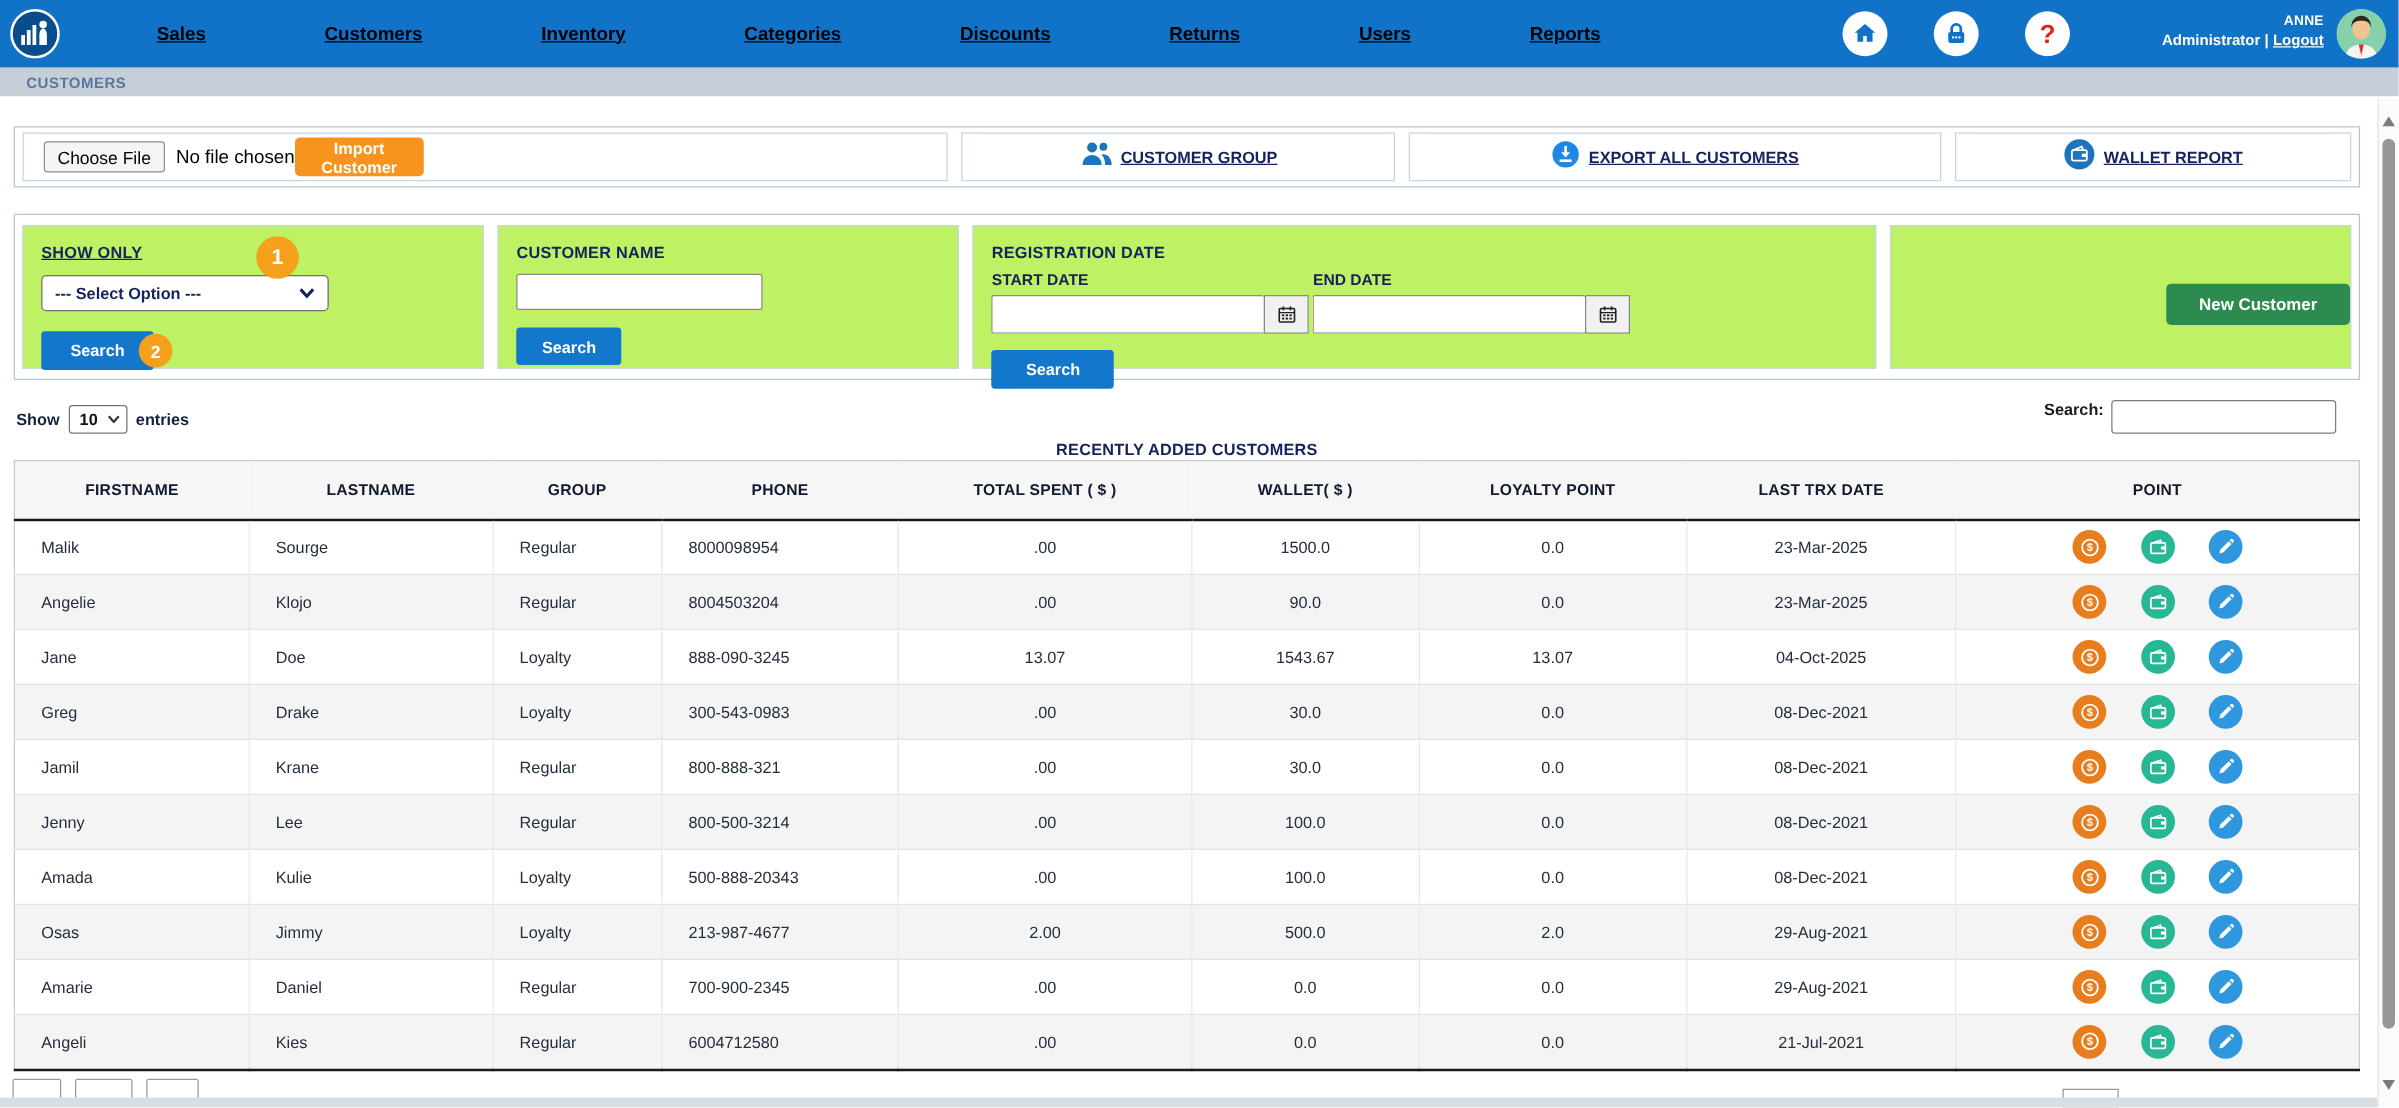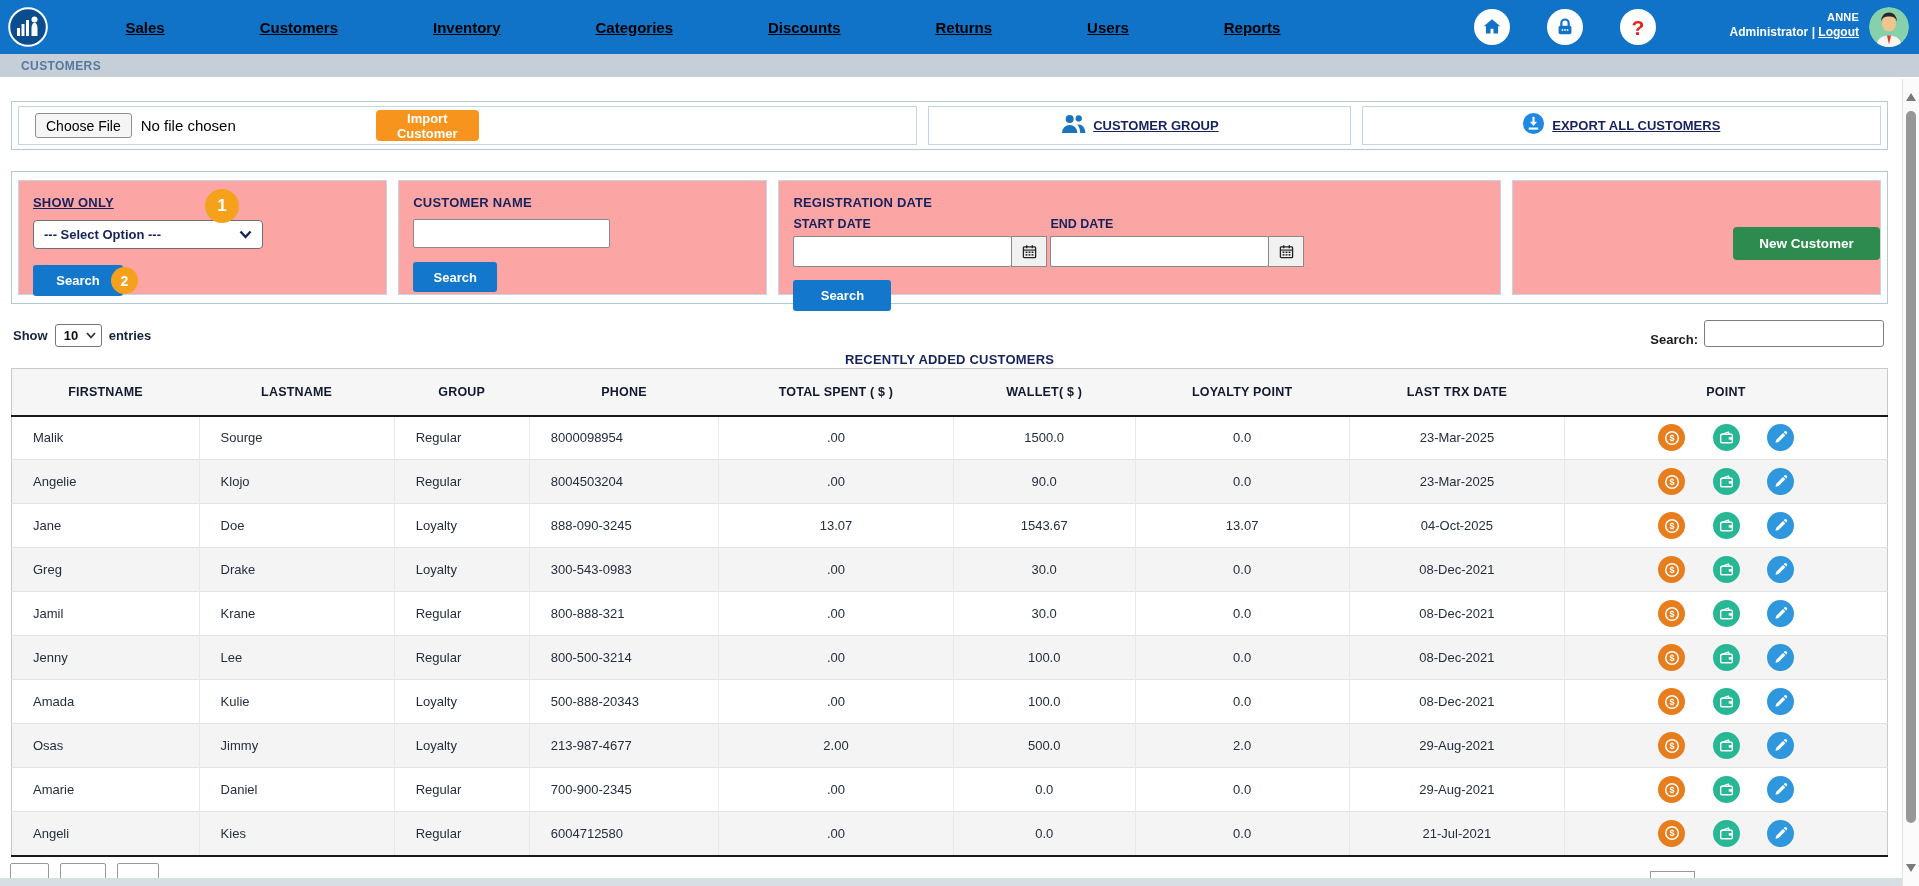--- a/index.html
+++ b/index.html
@@ -27,25 +27,25 @@
 
   
   .row1 { position: absolute; top: 101px; left: 11px; width: 1877px; height: 49px; border: 1px solid #b3c7dd; background: #fff; display: flex; gap: 11px; padding: 4px 6px; }
   .row1 .box { border: 1px solid #c6d4e4; background: #fff; display: flex; align-items: center; }
   .box-import { flex: 2.18; padding-left: 16px; }
   .box-link { justify-content: center; gap: 7px; cursor: pointer; }
   .box-export { flex: 1.28; } .box-group { flex: 1.04; } .box-wallet { flex: 0.95; }
   .quick-link { color: #16225c; font-size: 13px; font-weight: bold; text-decoration: underline; cursor: pointer; }
   .file-btn { height: 25px; padding: 0 10px; border: 1px solid #8f8f8f; border-radius: 3px; background: #f5f5f5; font-size: 14px; color: #000; cursor: pointer; font-family: "Liberation Sans", sans-serif; }
   .file-status { font-size: 15px; color: #000; margin-left: 9px; }
-  .import-btn { margin-left: 140px; width: 103px; height: 31px; background: #f7941e; border: none; border-radius: 4px; color: #fff; font-size: 13px; font-weight: bold; cursor: pointer; font-family: "Liberation Sans", sans-serif; }
+  .import-btn { width: 103px; height: 31px; background: #f7941e; border: none; border-radius: 4px; color: #fff; font-size: 13px; font-weight: bold; cursor: pointer; font-family: "Liberation Sans", sans-serif; }
 
   
   .row2 { position: absolute; top: 171px; left: 11px; width: 1877px; height: 133px; border: 1px solid #b3c7dd; background: #fff; display: flex; gap: 11px; padding: 8px 6px; }
-  .row2 .fbox { border: 1px solid #c6d4e4; background: #fca5a5; position: relative; padding: 12px 0 0 14px; }
+  .row2 .fbox { border: 1px solid #c6d4e4; background: #bef264; position: relative; padding: 12px 0 0 14px; }
   .fbox-showonly { flex: 1; }
   .fbox-cname { flex: 1; padding-top: 20px; }
   .fbox-regdate { flex: 2; padding-top: 10px; }
   .fbox-newcust { flex: 1; display: flex; align-items: center; justify-content: flex-end; padding: 0; }
   .flabel { display: inline-block; color: #16225c; font-size: 13px; font-weight: bold; letter-spacing: .2px; }
   .flabel.u { text-decoration: underline; }
   .fake-select { width: 230px; height: 29px; margin-top: 9px; border: 1px solid #6f6f6f; border-radius: 4px; background: #fff; display: flex; align-items: center; justify-content: space-between; padding: 0 10px; cursor: pointer; }
   .fake-select .sel-text { color: #16225c; font-size: 13px; font-weight: bold; }
   .badge { position: absolute; background: #f5a11c; border-radius: 50%; color: #fff; font-weight: bold; display: flex; align-items: center; justify-content: center; }
   .badge-1 { left: 186px; top: 8px; width: 34px; height: 34px; font-size: 17px; }
@@ -61,21 +61,21 @@
   .date-group .dlabel { color: #16225c; font-size: 12.5px; font-weight: bold; display: block; margin-bottom: 5px; }
   .input-group { display: flex; }
   .date-input { width: 218px; height: 31px; border-right: none; }
   .cal-btn { width: 36px; height: 31px; border: 1px solid #8a8a8a; background: #f1f1f1; display: flex; align-items: center; justify-content: center; cursor: pointer; }
   .btn-newcust { width: 147px; height: 33px; background: #2e8b4f; border: none; border-radius: 4px; color: #fff; font-size: 13.5px; font-weight: bold; cursor: pointer; font-family: "Liberation Sans", sans-serif; }
 
   
   .entries-row { position: absolute; top: 318px; left: 11px; width: 1877px; height: 34px; }
   .entries-left { position: absolute; left: 2px; top: 6px; display: flex; align-items: center; gap: 7px; color: #16213e; font-size: 13px; font-weight: bold; }
   .page-size-select { width: 47px; height: 23px; border: 1px solid #767676; border-radius: 3px; background: #fff; display: flex; align-items: center; justify-content: space-between; padding: 0 5px 0 8px; cursor: pointer; font-size: 13px; color: #111; }
-  .search-right { position: absolute; right: 4px; top: 2px; display: flex; align-items: flex-end; gap: 6px; }
+  .search-right { position: absolute; right: 19px; top: 2px; display: flex; align-items: flex-start; gap: 6px; }
   .search-right .slabel { color: #1b1b1b; font-size: 13px; font-weight: bold; }
   .table-search-input { width: 180px; height: 27px; border-radius: 3px; border: 1px solid #7e7e7e; }
 
   
   .table-title { position: absolute; top: 352px; left: 11px; width: 1877px; text-align: center; color: #16225c; font-size: 13px; font-weight: bold; letter-spacing: .2px; }
   .data-table { position: absolute; top: 368px; left: 11px; width: 1877px; border-collapse: collapse; table-layout: fixed; border: 1px solid #c9c9c9; border-bottom: 2px solid #1a1a1a; }
   .data-table th { height: 47px; background: #f6f6f6; color: #10192e; font-size: 12.5px; font-weight: bold; text-align: center; border-bottom: 2px solid #1a1a1a; letter-spacing: .2px; }
   .data-table td { height: 44px; font-size: 13px; color: #242e3c; border-top: 1px solid #e2e2e2; background-clip: padding-box; }
   .data-table td + td { border-left: 1px solid #e8e8e8; }
   .data-table tbody tr:nth-child(even) td { background: #f4f4f4; }
@@ -190,20 +190,31 @@
     <div class="box box-link box-export">
       <span>
         <svg viewBox="0 0 24 24" width="23" height="23">
           <circle cx="12" cy="12" r="11" fill="#1e88e5"></circle>
           <path d="M12 5v6.5" stroke="#fff" stroke-width="2.2"></path>
           <path d="M8.3 10.2 12 14.6l3.7-4.4z" fill="#fff"></path>
           <rect x="7" y="16.2" width="10" height="2.2" fill="#fff"></rect>
         </svg>
       </span>
       <a class="quick-link">EXPORT ALL CUSTOMERS</a>
+    </div>
+    <div class="box box-link box-wallet">
+      <span>
+        <svg viewBox="0 0 26 26" width="25" height="25">
+          <circle cx="13" cy="13" r="12.5" fill="#1c75bc"></circle>
+          <rect x="6.8" y="9.4" width="12.4" height="8.8" rx="1.5" fill="none" stroke="#fff" stroke-width="1.5"></rect>
+          <path d="M7 9.8 15 6.6l1.1 2.6" fill="none" stroke="#fff" stroke-width="1.5"></path>
+          <rect x="15" y="12.4" width="4.2" height="2.8" fill="#fff"></rect>
+        </svg>
+      </span>
+      <a class="quick-link">WALLET REPORT</a>
     </div>
   </section>
 
   <section class="row2">
 
     <div class="fbox fbox-showonly">
       <span class="flabel u">SHOW ONLY</span>
       <div class="fake-select">
         <span class="sel-text">--- Select Option ---</span>
         <svg width="13" height="9" viewBox="0 0 13 9">

